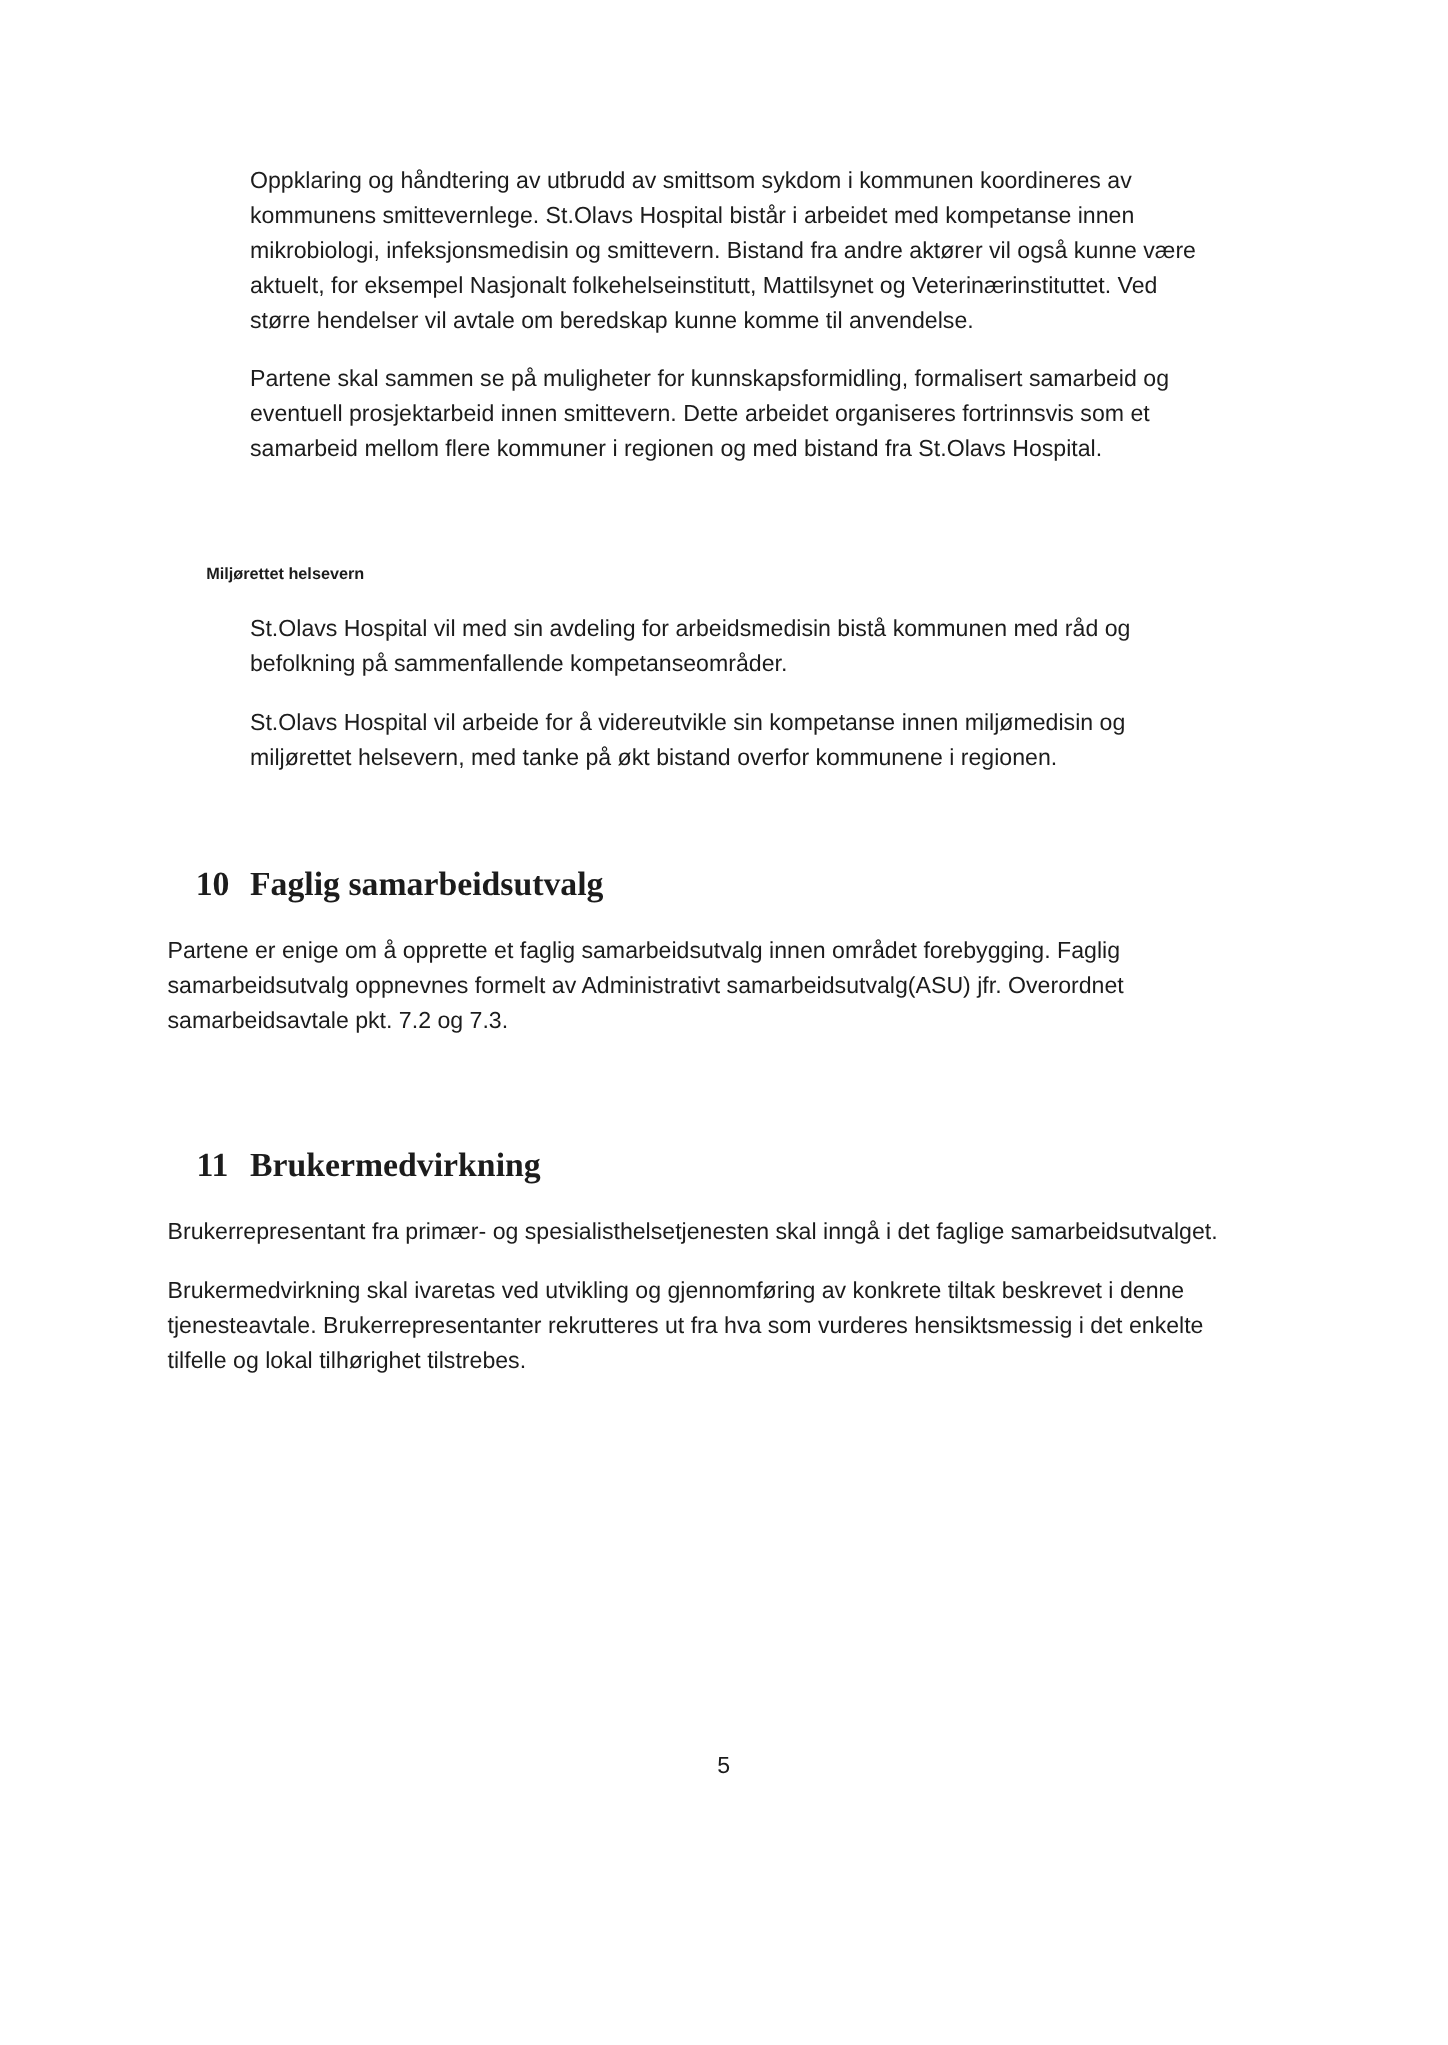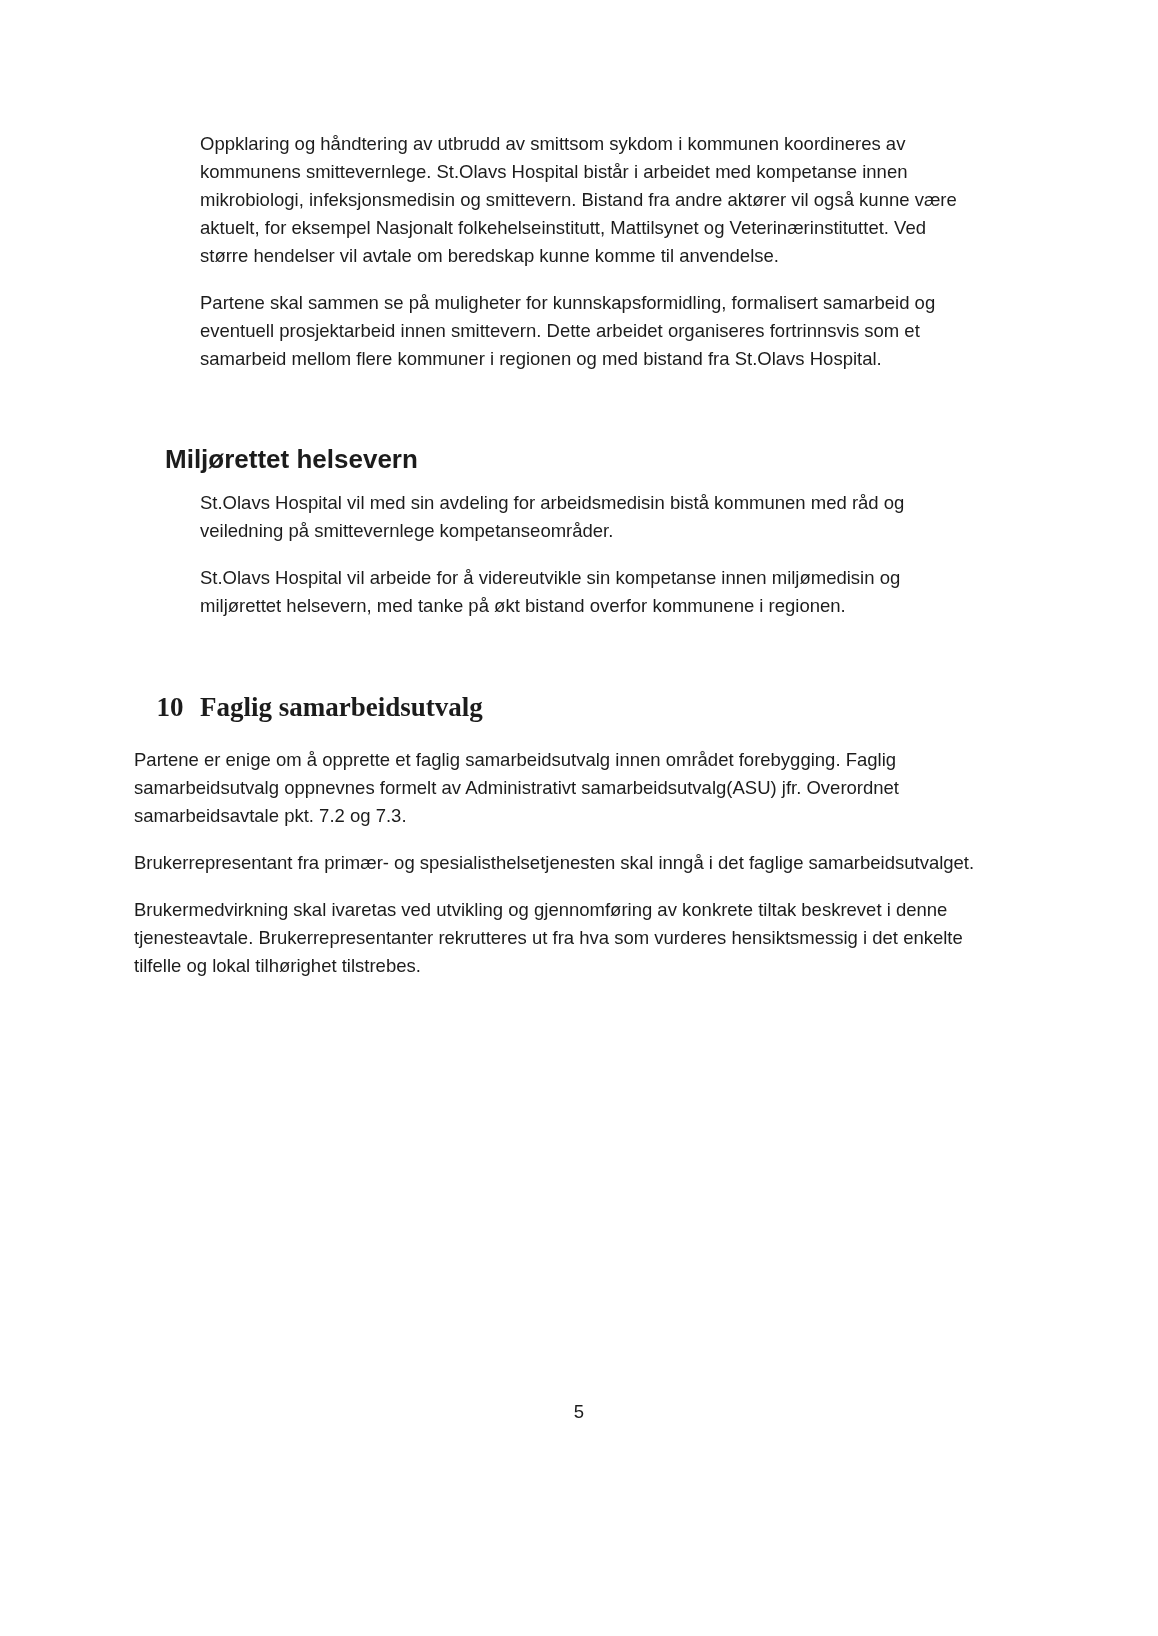--- a/index.html
+++ b/index.html
@@ -28,21 +28,21 @@
     font-size: 18.5px;
     line-height: 28px;
     margin: 0 0 19px 0;
     text-align: left;
   }
   p.indent {
     margin-left: 66px;
     width: 772px;
   }
   .subheading {
-    font-size: 26px;
+    font-size: 13px;
     font-weight: bold;
     line-height: 28px;
     margin: 72px 0 16px 31px;
   }
   .section-heading {
     display: flex;
     align-items: baseline;
     font-family: "Liberation Serif", "DejaVu Serif", serif;
     font-weight: bold;
     font-size: 27px;
@@ -71,30 +71,34 @@
 <body>
 
 <div class="page">
   <div class="content">
 
     <p class="body indent">Oppklaring og håndtering av utbrudd av smittsom sykdom i kommunen koordineres av kommunens smittevernlege. St.Olavs Hospital bistår i arbeidet med kompetanse innen mikrobiologi, infeksjonsmedisin og smittevern. Bistand fra andre aktører vil også kunne være aktuelt, for eksempel Nasjonalt folkehelseinstitutt, Mattilsynet og Veterinærinstituttet. Ved større hendelser vil avtale om beredskap kunne komme til anvendelse.</p>
     <p class="body indent">Partene skal sammen se på muligheter for kunnskapsformidling, formalisert samarbeid og eventuell prosjektarbeid innen smittevern.  Dette arbeidet organiseres fortrinnsvis som et samarbeid mellom flere kommuner i regionen og med bistand fra St.Olavs Hospital.</p>
 
     <div class="subheading">Miljørettet helsevern</div>
 
-    <p class="body indent">St.Olavs Hospital vil med sin avdeling for arbeidsmedisin bistå kommunen med råd og veiledning på smittevernlege kompetanseområder.</p>
+    <p class="body indent">St.Olavs Hospital vil med sin avdeling for arbeidsmedisin bistå kommunen med råd og befolkning på sammenfallende kompetanseområder.</p>
     <p class="body indent">St.Olavs Hospital vil arbeide for å videreutvikle sin kompetanse innen miljømedisin og miljørettet helsevern, med tanke på økt bistand overfor kommunene i regionen.</p>
 
     <div class="section-heading s10">
       <span class="sec-num">10</span>
       <span class="sec-title">Faglig samarbeidsutvalg</span>
     </div>
 
     <p class="body">Partene er enige om å opprette et faglig samarbeidsutvalg innen området forebygging. Faglig samarbeidsutvalg oppnevnes formelt av Administrativt samarbeidsutvalg(ASU) jfr. Overordnet samarbeidsavtale pkt. 7.2 og 7.3.</p>
 
+    <div class="section-heading s11">
+      <span class="sec-num">11</span>
+      <span class="sec-title">Brukermedvirkning</span>
+    </div>
 
     <p class="body">Brukerrepresentant fra primær- og spesialisthelsetjenesten skal inngå i det faglige samarbeidsutvalget.</p>
     <p class="body">Brukermedvirkning skal ivaretas ved utvikling  og gjennomføring av konkrete tiltak beskrevet i denne tjenesteavtale. Brukerrepresentanter rekrutteres ut fra hva som vurderes hensiktsmessig i det enkelte tilfelle og lokal tilhørighet tilstrebes.</p>
 
   </div>
 
   <div class="page-number">5</div>
 </div>
 
 </body></html>

